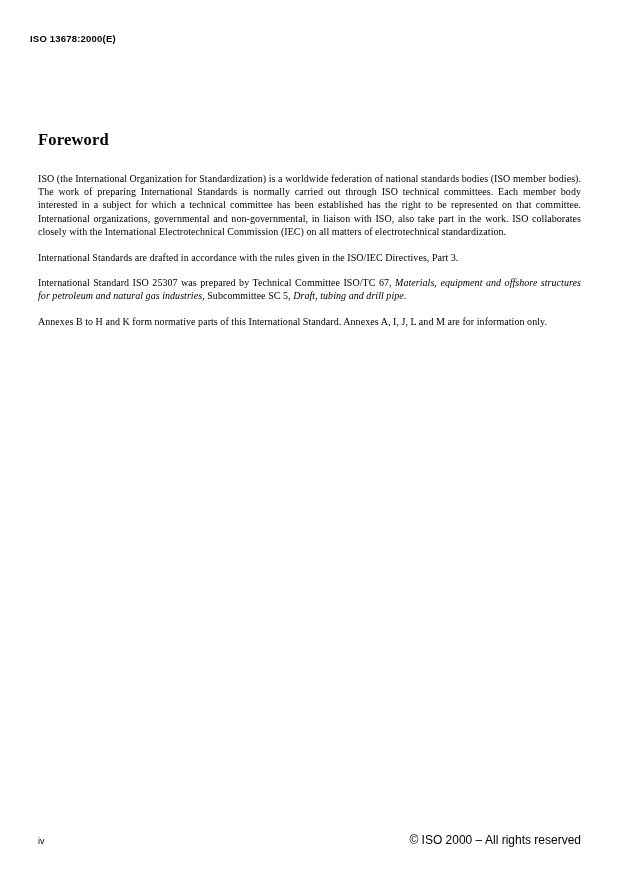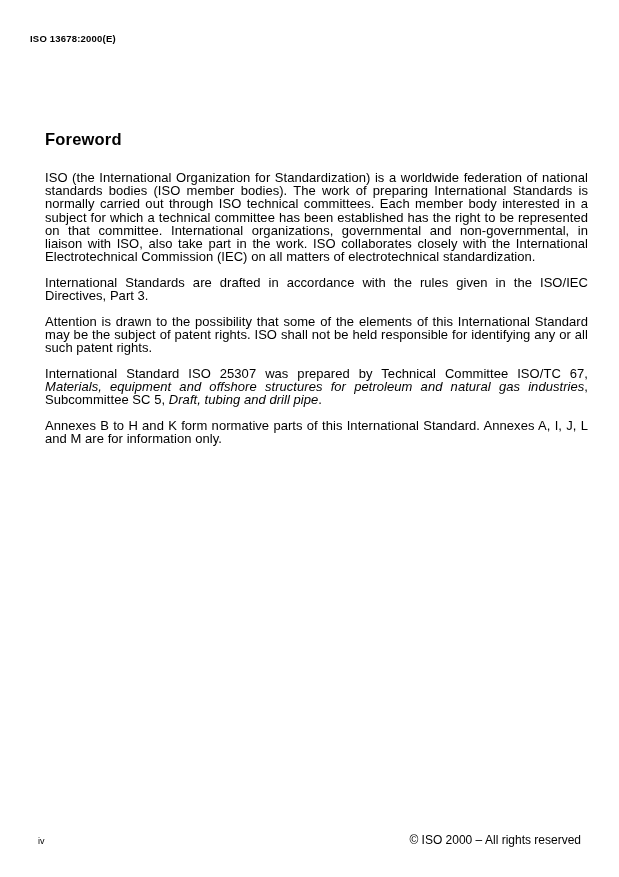--- a/index.html
+++ b/index.html
@@ -25,31 +25,32 @@
     position: absolute;
     top: 33px;
     left: 30px;
     font-size: 9.5px;
     font-weight: bold;
     letter-spacing: 0.2px;
   }
   .content {
     position: absolute;
     top: 130px;
-    left: 45px;
+    left: 38px;
     width: 543px;
+    font-family: Liberation Serif, serif;
   }
   h1.foreword-title {
     font-size: 16.5px;
     font-weight: bold;
     margin: 0 0 22px 0;
     letter-spacing: 0.2px;
   }
   p.para {
-    font-size: 13px;
+    font-size: 10px;
     line-height: 13.2px;
     text-align: justify;
     margin: 0 0 12.5px 0;
     letter-spacing: 0.05px;
   }
   p.para:last-child {
     margin-bottom: 0;
   }
   .it {
     font-style: italic;
@@ -78,21 +79,20 @@
 
 <div class="page">
 
   <div class="header-id">ISO 13678:2000(E)</div>
 
   <div class="content">
     <h1 class="foreword-title">Foreword</h1>
 
     <p class="para">ISO (the International Organization for Standardization) is a worldwide federation of national standards bodies (ISO member bodies). The work of preparing International Standards is normally carried out through ISO technical committees. Each member body interested in a subject for which a technical committee has been established has the right to be represented on that committee. International organizations, governmental and non-governmental, in liaison with ISO, also take part in the work. ISO collaborates closely with the International Electrotechnical Commission (IEC) on all matters of electrotechnical standardization.</p>
     <p class="para">International Standards are drafted in accordance with the rules given in the ISO/IEC Directives, Part 3.</p>
-    <p class="para">Attention is drawn to the possibility that some of the elements of this International Standard may be the subject of patent rights. ISO shall not be held responsible for identifying any or all such patent rights.</p>
 
     <p class="para"><span>International Standard ISO 25307 was prepared by Technical Committee ISO/TC 67, </span><span class="it">Materials, equipment and offshore structures for petroleum and natural gas industries</span><span>, Subcommittee SC 5, </span><span class="it">Draft, tubing and drill pipe</span><span>.</span></p>
 
     <p class="para">Annexes B to H and K form normative parts of this International Standard. Annexes A, I, J, L and M are for information only.</p>
   </div>
 
   <div class="footer">
     <div class="footer-inner">
       <span class="page-num">iv</span>
       <span class="copyright">© ISO 2000 – All rights reserved</span>

